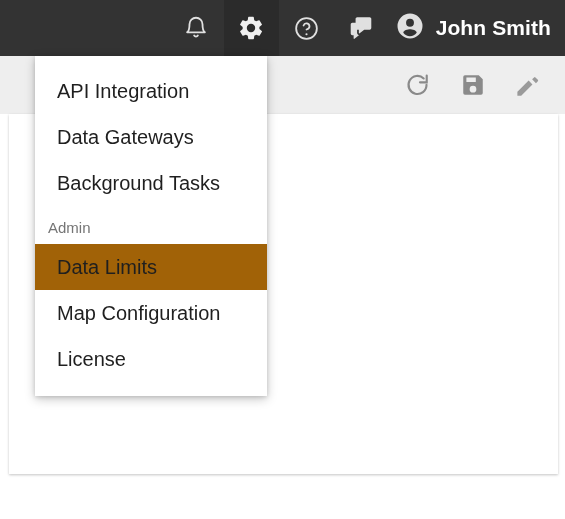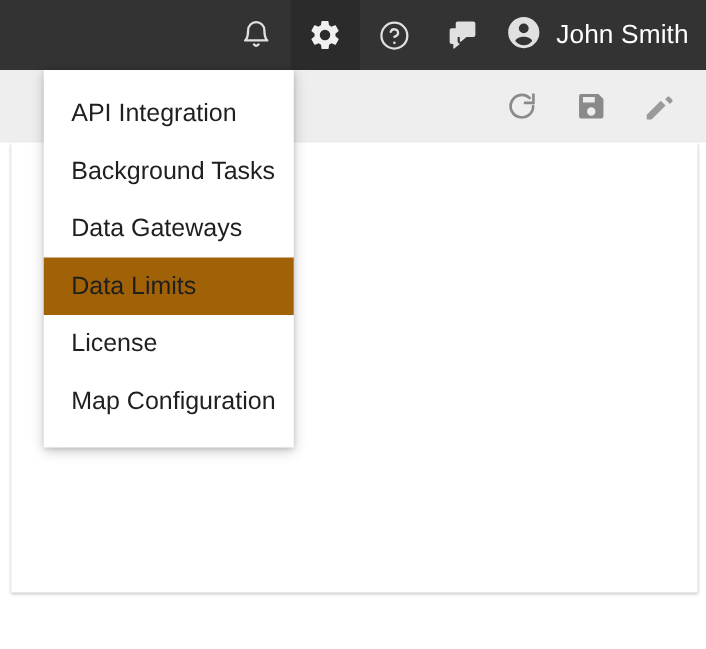--- a/index.html
+++ b/index.html
@@ -20,20 +20,21 @@
   #topbar {
     position: absolute;
     left: 0; top: 0;
     width: 565px;
     height: 56px;
     background: #333333;
     display: flex;
     align-items: center;
     justify-content: flex-end;
     box-sizing: border-box;
+    font-weight: bold;
   }
   .tb-btn {
     width: 55px;
     height: 56px;
     display: flex;
     align-items: center;
     justify-content: center;
     cursor: pointer;
   }
   .tb-btn.active {
@@ -88,21 +89,21 @@
     height: 360px;
     background: #ffffff;
     box-shadow: 0 1px 3px rgba(0,0,0,0.14), 0 1px 2px rgba(0,0,0,0.10);
   }
 
   
   #settings-menu {
     position: absolute;
     left: 35px;
     top: 56px;
-    width: 200px;
+    width: 232px;
     background: #ffffff;
     box-shadow: 0 3px 10px rgba(0,0,0,0.22), 0 1px 4px rgba(0,0,0,0.14);
     padding-top: 12px;
     padding-bottom: 14px;
     box-sizing: border-box;
     z-index: 20;
   }
   .menu-item {
     height: 46px;
     display: flex;
@@ -218,33 +219,34 @@
 
 <div id="content-card"></div>
 
 <div id="settings-menu">
 
   <div class="menu-item">
     <span class="label">API Integration</span>
   </div>
 
   <div class="menu-item">
+    <span class="label">Data Gateways</span>
+  </div>
+
+  <div class="menu-item">
     <span class="label">Background Tasks</span>
   </div>
 
-  <div class="menu-item">
-    <span class="label">Data Gateways</span>
-  </div>
-
+  <div class="menu-section-header">Admin</div>
 
   <div class="menu-item highlight">
     <span class="label">Data Limits</span>
   </div>
 
   <div class="menu-item">
+    <span class="label">Map Configuration</span>
+  </div>
+
+  <div class="menu-item">
     <span class="label">License</span>
   </div>
 
-  <div class="menu-item">
-    <span class="label">Map Configuration</span>
-  </div>
-
 </div>
 
 </body></html>

